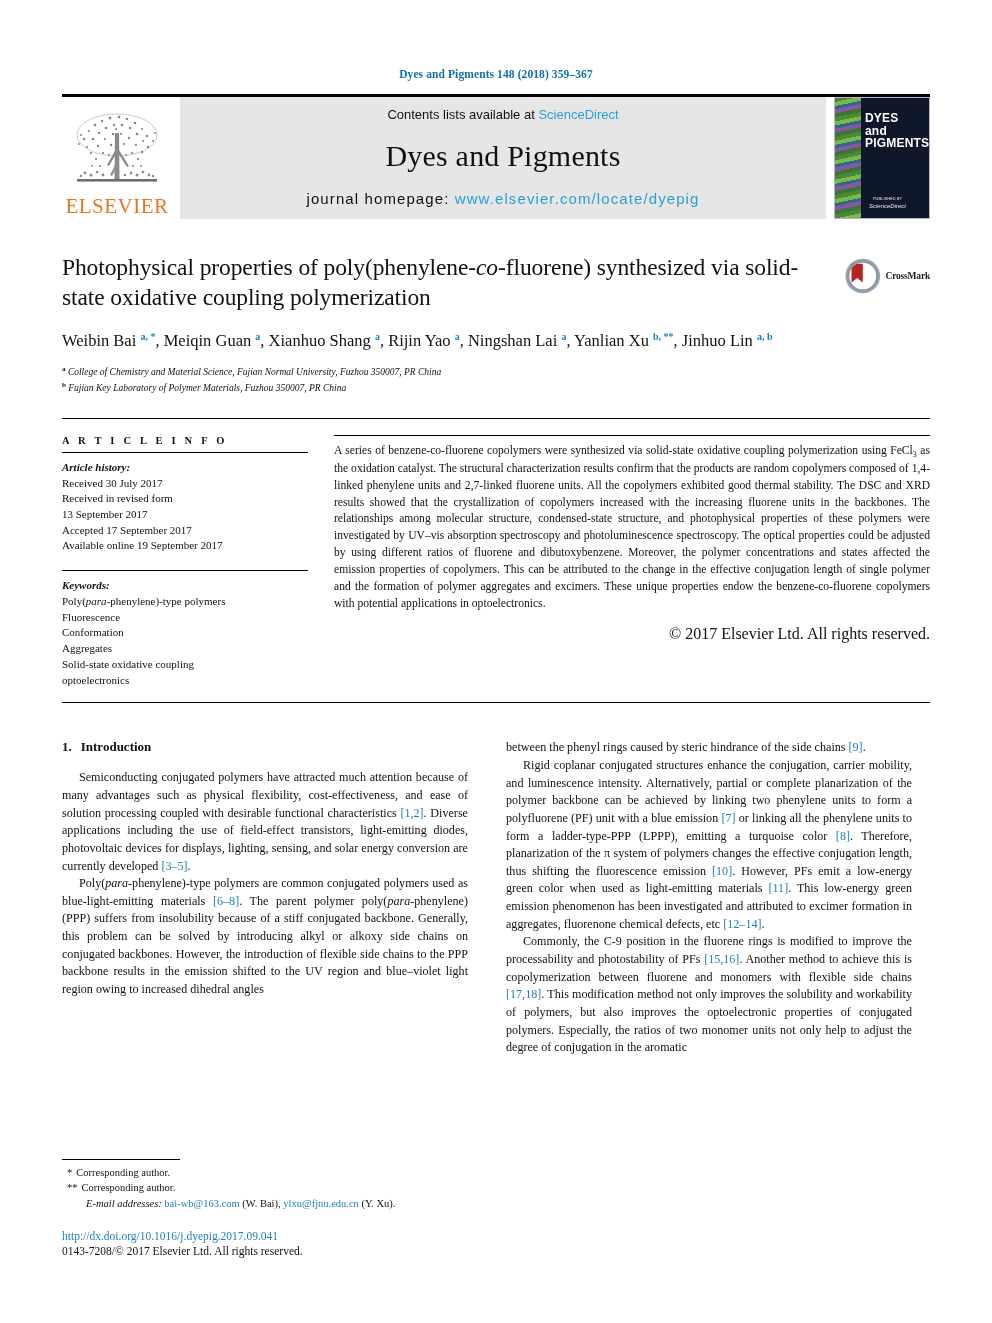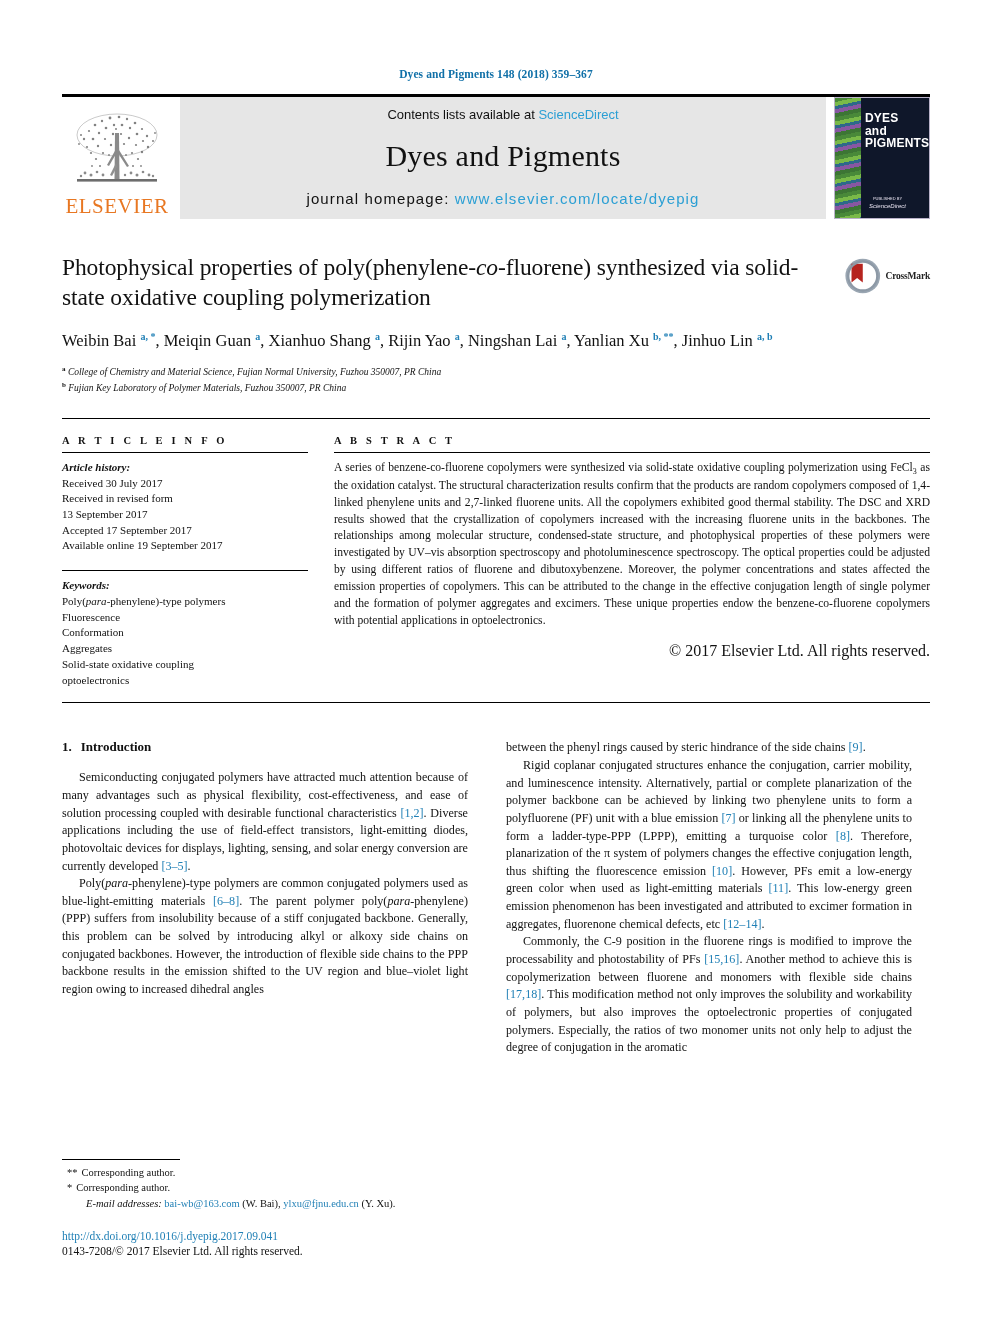--- a/index.html
+++ b/index.html
@@ -475,21 +475,20 @@
             <div>Fluorescence</div>
             <div>Conformation</div>
             <div>Aggregates</div>
             <div>Solid-state oxidative coupling</div>
             <div>optoelectronics</div>
           </div>
       </div>
     </div>
 
     <div class="col-abstract">
-      <div class="sec-head">A B S T R A C T</div>
       <div class="rule"></div>
       <div class="abstract-body"><span>A series of benzene-co-fluorene copolymers were synthesized via solid-state oxidative coupling polymerization using FeCl</span><sub>3</sub><span> as the oxidation catalyst. The structural characterization results confirm that the products are random copolymers composed of 1,4-linked phenylene units and 2,7-linked fluorene units. All the copolymers exhibited good thermal stability. The DSC and XRD results showed that the crystallization of copolymers increased with the increasing fluorene units in the backbones. The relationships among molecular structure, condensed-state structure, and photophysical properties of these polymers were investigated by UV–vis absorption spectroscopy and photoluminescence spectroscopy. The optical properties could be adjusted by using different ratios of fluorene and dibutoxybenzene. Moreover, the polymer concentrations and states affected the emission properties of copolymers. This can be attributed to the change in the effective conjugation length of single polymer and the formation of polymer aggregates and excimers. These unique properties endow the benzene-co-fluorene copolymers with potential applications in optoelectronics.</span></div>
       <div class="copyright">© 2017 Elsevier Ltd. All rights reserved.</div>
     </div>
   </div>
   <div class="after-abstract-rule"></div>
 
   <div class="body-cols">
     <div class="bcol">
       <h2 class="section-title">
@@ -505,24 +504,24 @@
           <p class="body-p" style="text-indent: 0px;">between the phenyl rings caused by steric hindrance of the side chains <span class="ref">[9]</span>.</p>
           <p class="body-p">Rigid coplanar conjugated structures enhance the conjugation, carrier mobility, and luminescence intensity. Alternatively, partial or complete planarization of the polymer backbone can be achieved by linking two phenylene units to form a polyfluorene (PF) unit with a blue emission <span class="ref">[7]</span> or linking all the phenylene units to form a ladder-type-PPP (LPPP), emitting a turquoise color <span class="ref">[8]</span>. Therefore, planarization of the π system of polymers changes the effective conjugation length, thus shifting the fluorescence emission <span class="ref">[10]</span>. However, PFs emit a low-energy green color when used as light-emitting materials <span class="ref">[11]</span>. This low-energy green emission phenomenon has been investigated and attributed to excimer formation in aggregates, fluorenone chemical defects, etc <span class="ref">[12–14]</span>.</p>
           <p class="body-p">Commonly, the C-9 position in the fluorene rings is modified to improve the processability and photostability of PFs <span class="ref">[15,16]</span>. Another method to achieve this is copolymerization between fluorene and monomers with flexible side chains <span class="ref">[17,18]</span>. This modification method not only improves the solubility and workability of polymers, but also improves the optoelectronic properties of conjugated polymers. Especially, the ratios of two monomer units not only help to adjust the degree of conjugation in the aromatic</p>
         </div>
     </div>
   </div>
 
   <div class="footnotes">
     <div class="fn-rule"></div>
     <div class="fn-line">
+      <span class="star">*</span><span>Corresponding author.</span>
+    </div>
+    <div class="fn-line">
       <span class="star">**</span><span>Corresponding author.</span>
-    </div>
-    <div class="fn-line">
-      <span class="star">*</span><span>Corresponding author.</span>
     </div>
     <div class="fn-email">
       <span class="lbl">E-mail addresses:</span>
       <a href="#">bai-wb@163.com</a>
       <span>(W. Bai)</span><span>, </span><a href="#">ylxu@fjnu.edu.cn</a>
       <span>(Y. Xu)</span><span>.</span>
     </div>
     <div class="doi-block">
       <div class="doi-line">http://dx.doi.org/10.1016/j.dyepig.2017.09.041</div>
       <div class="issn-line">0143-7208/© 2017 Elsevier Ltd. All rights reserved.</div>

